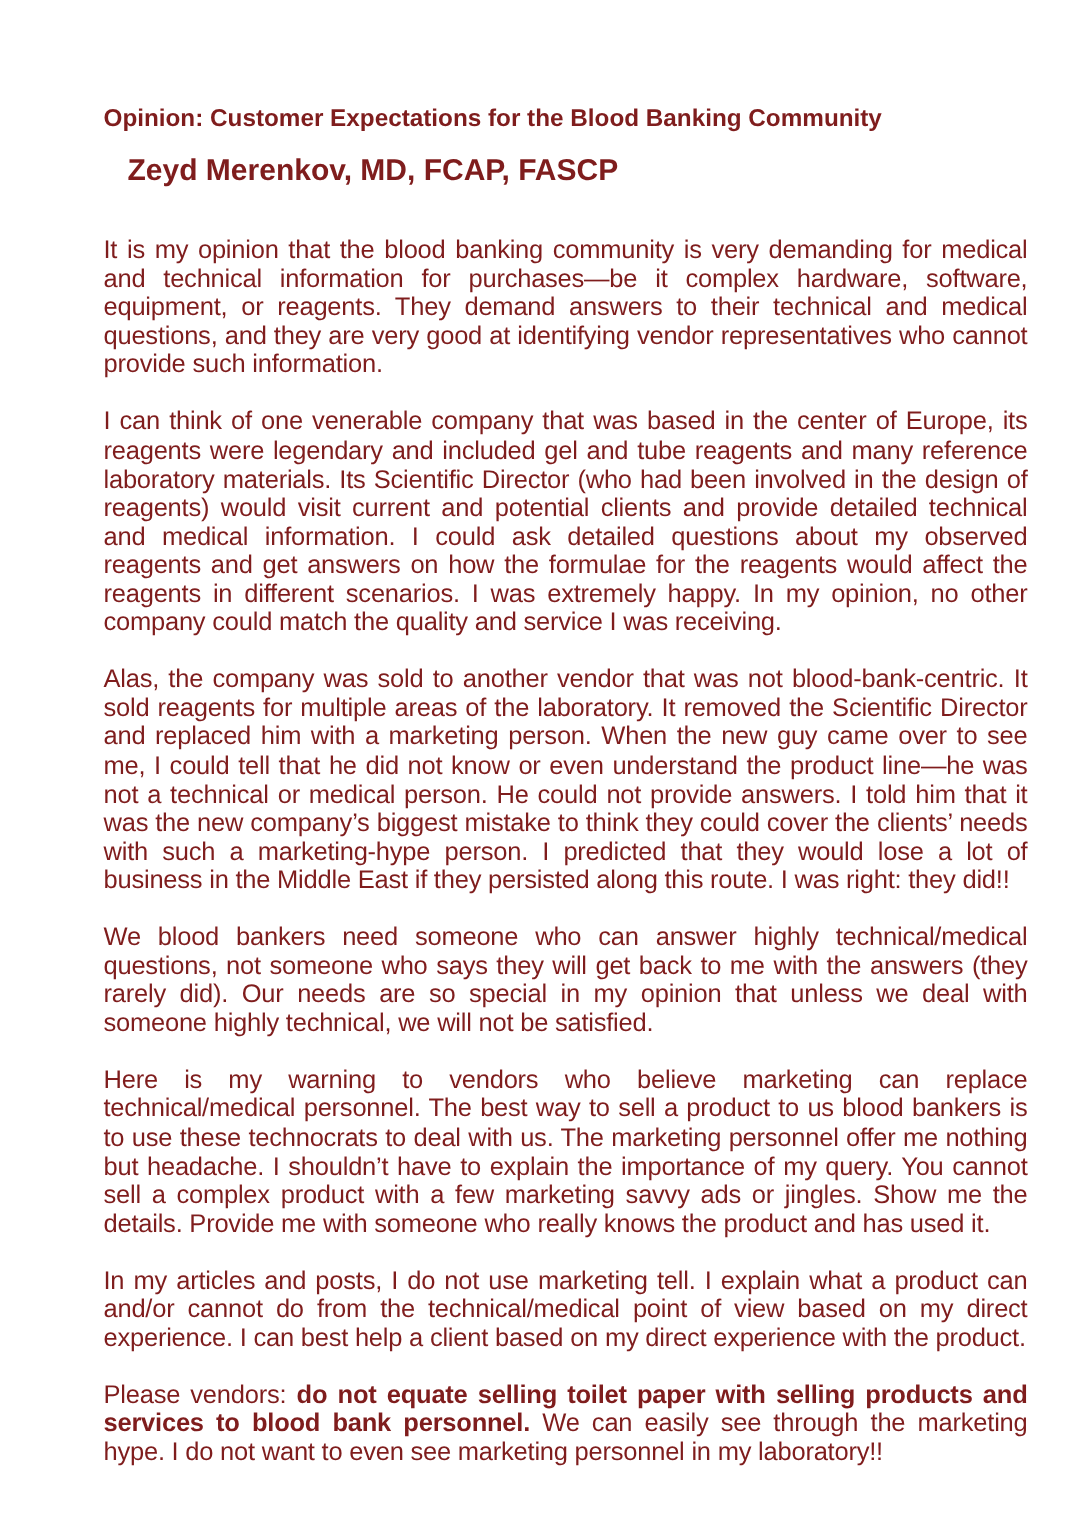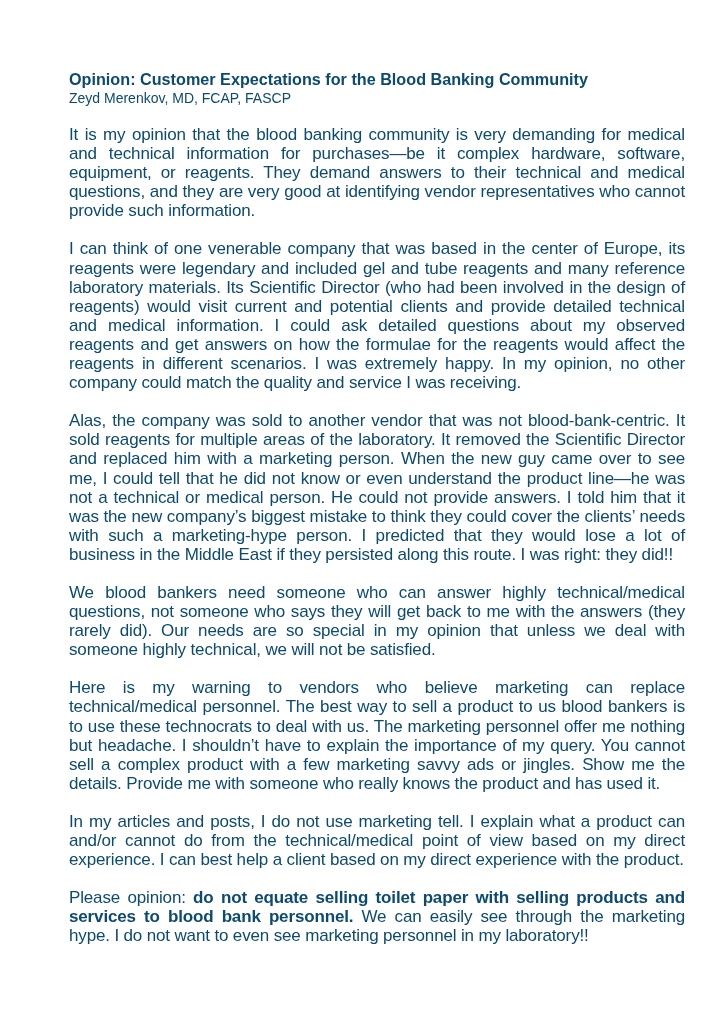--- a/index.html
+++ b/index.html
@@ -1,22 +1,22 @@
 <!DOCTYPE html>
 <html><head>
 <meta charset="utf-8">
 <style>
   html, body { margin: 0; padding: 0; background: #ffffff; }
   body { width: 724px; height: 1024px; overflow: hidden; position: relative; }
   .page {
     position: absolute; left: 69px; top: 70px; width: 616px;
-    font-family: "Liberation Sans", sans-serif; color: #0c4a6e;
+    font-family: "Liberation Sans", sans-serif; color: #7f1d1d;
   }
   .title { font-weight: bold; font-size: 16.2px; line-height: 19px; margin: 0; }
-  .subtitle { font-weight: normal; font-size: 14px; line-height: 19px; margin: 0; }
+  .subtitle { font-weight: bold; font-size: 20px; line-height: 19px; margin: 16px; }
   .body-p {
     font-size: 17px; line-height: 19.1px; margin: 0; text-align: justify;
     letter-spacing: -0.15px;
   }
   .gap-header { height: 17px; }
   .gap { height: 19px; }
   .last-line { text-align-last: left; }
   b { font-weight: bold; }
 </style>
 </head>
@@ -32,14 +32,14 @@
   <p class="body-p last-line">I can think of one venerable company that was based in the center of Europe, its reagents were legendary and included gel and tube reagents and many reference laboratory materials.  Its Scientific Director (who had been involved in the design of reagents) would visit current and potential clients and provide detailed technical and medical information.  I could ask detailed questions about my observed reagents and get answers on how the formulae for the reagents would affect the reagents in different scenarios.  I was extremely happy.  In my opinion, no other company could match the quality and service I was receiving.</p>
   <div class="gap"></div>
   <p class="body-p last-line">Alas, the company was sold to another vendor that was not blood-bank-centric.  It sold reagents for multiple areas of the laboratory.  It removed the Scientific Director and replaced him with a marketing person.  When the new guy came over to see me, I could tell that he did not know or even understand the product line—he was not a technical or medical person. He could not provide answers.  I told him that it was the new company’s biggest mistake to think they could cover the clients’ needs with such a marketing-hype person.  I predicted that they would lose a lot of business in the Middle East if they persisted along this route.  I was right:  they did!!</p>
   <div class="gap"></div>
   <p class="body-p last-line">We blood bankers need someone who can answer highly technical/medical questions, not someone who says they will get back to me with the answers (they rarely did).  Our needs are so special in my opinion that unless we deal with someone highly technical, we will not be satisfied.</p>
   <div class="gap"></div>
   <p class="body-p last-line">Here is my warning to vendors who believe marketing can replace technical/medical personnel.  The best way to sell a product to us blood bankers is to use these technocrats to deal with us.  The marketing personnel offer me nothing but headache.  I shouldn’t have to explain the importance of my query.  You cannot sell a complex product with a few marketing savvy ads or jingles.  Show me the details.  Provide me with someone who really knows the product and has used it.</p>
   <div class="gap"></div>
   <p class="body-p last-line">In my articles and posts, I do not use marketing tell.  I explain what a product can and/or cannot do from the technical/medical point of view based on my direct experience.  I can best help a client based on my direct experience with the product.</p>
   <div class="gap"></div>
-  <p class="body-p last-line"><span>Please opinion:  </span><b>do not equate selling toilet paper with selling products and services to blood bank personnel.</b><span>  We can easily see through the marketing hype.  I do not want to even see marketing personnel in my laboratory!!</span></p>
+  <p class="body-p last-line"><span>Please vendors:  </span><b>do not equate selling toilet paper with selling products and services to blood bank personnel.</b><span>  We can easily see through the marketing hype.  I do not want to even see marketing personnel in my laboratory!!</span></p>
 </div>
 
 </body></html>

